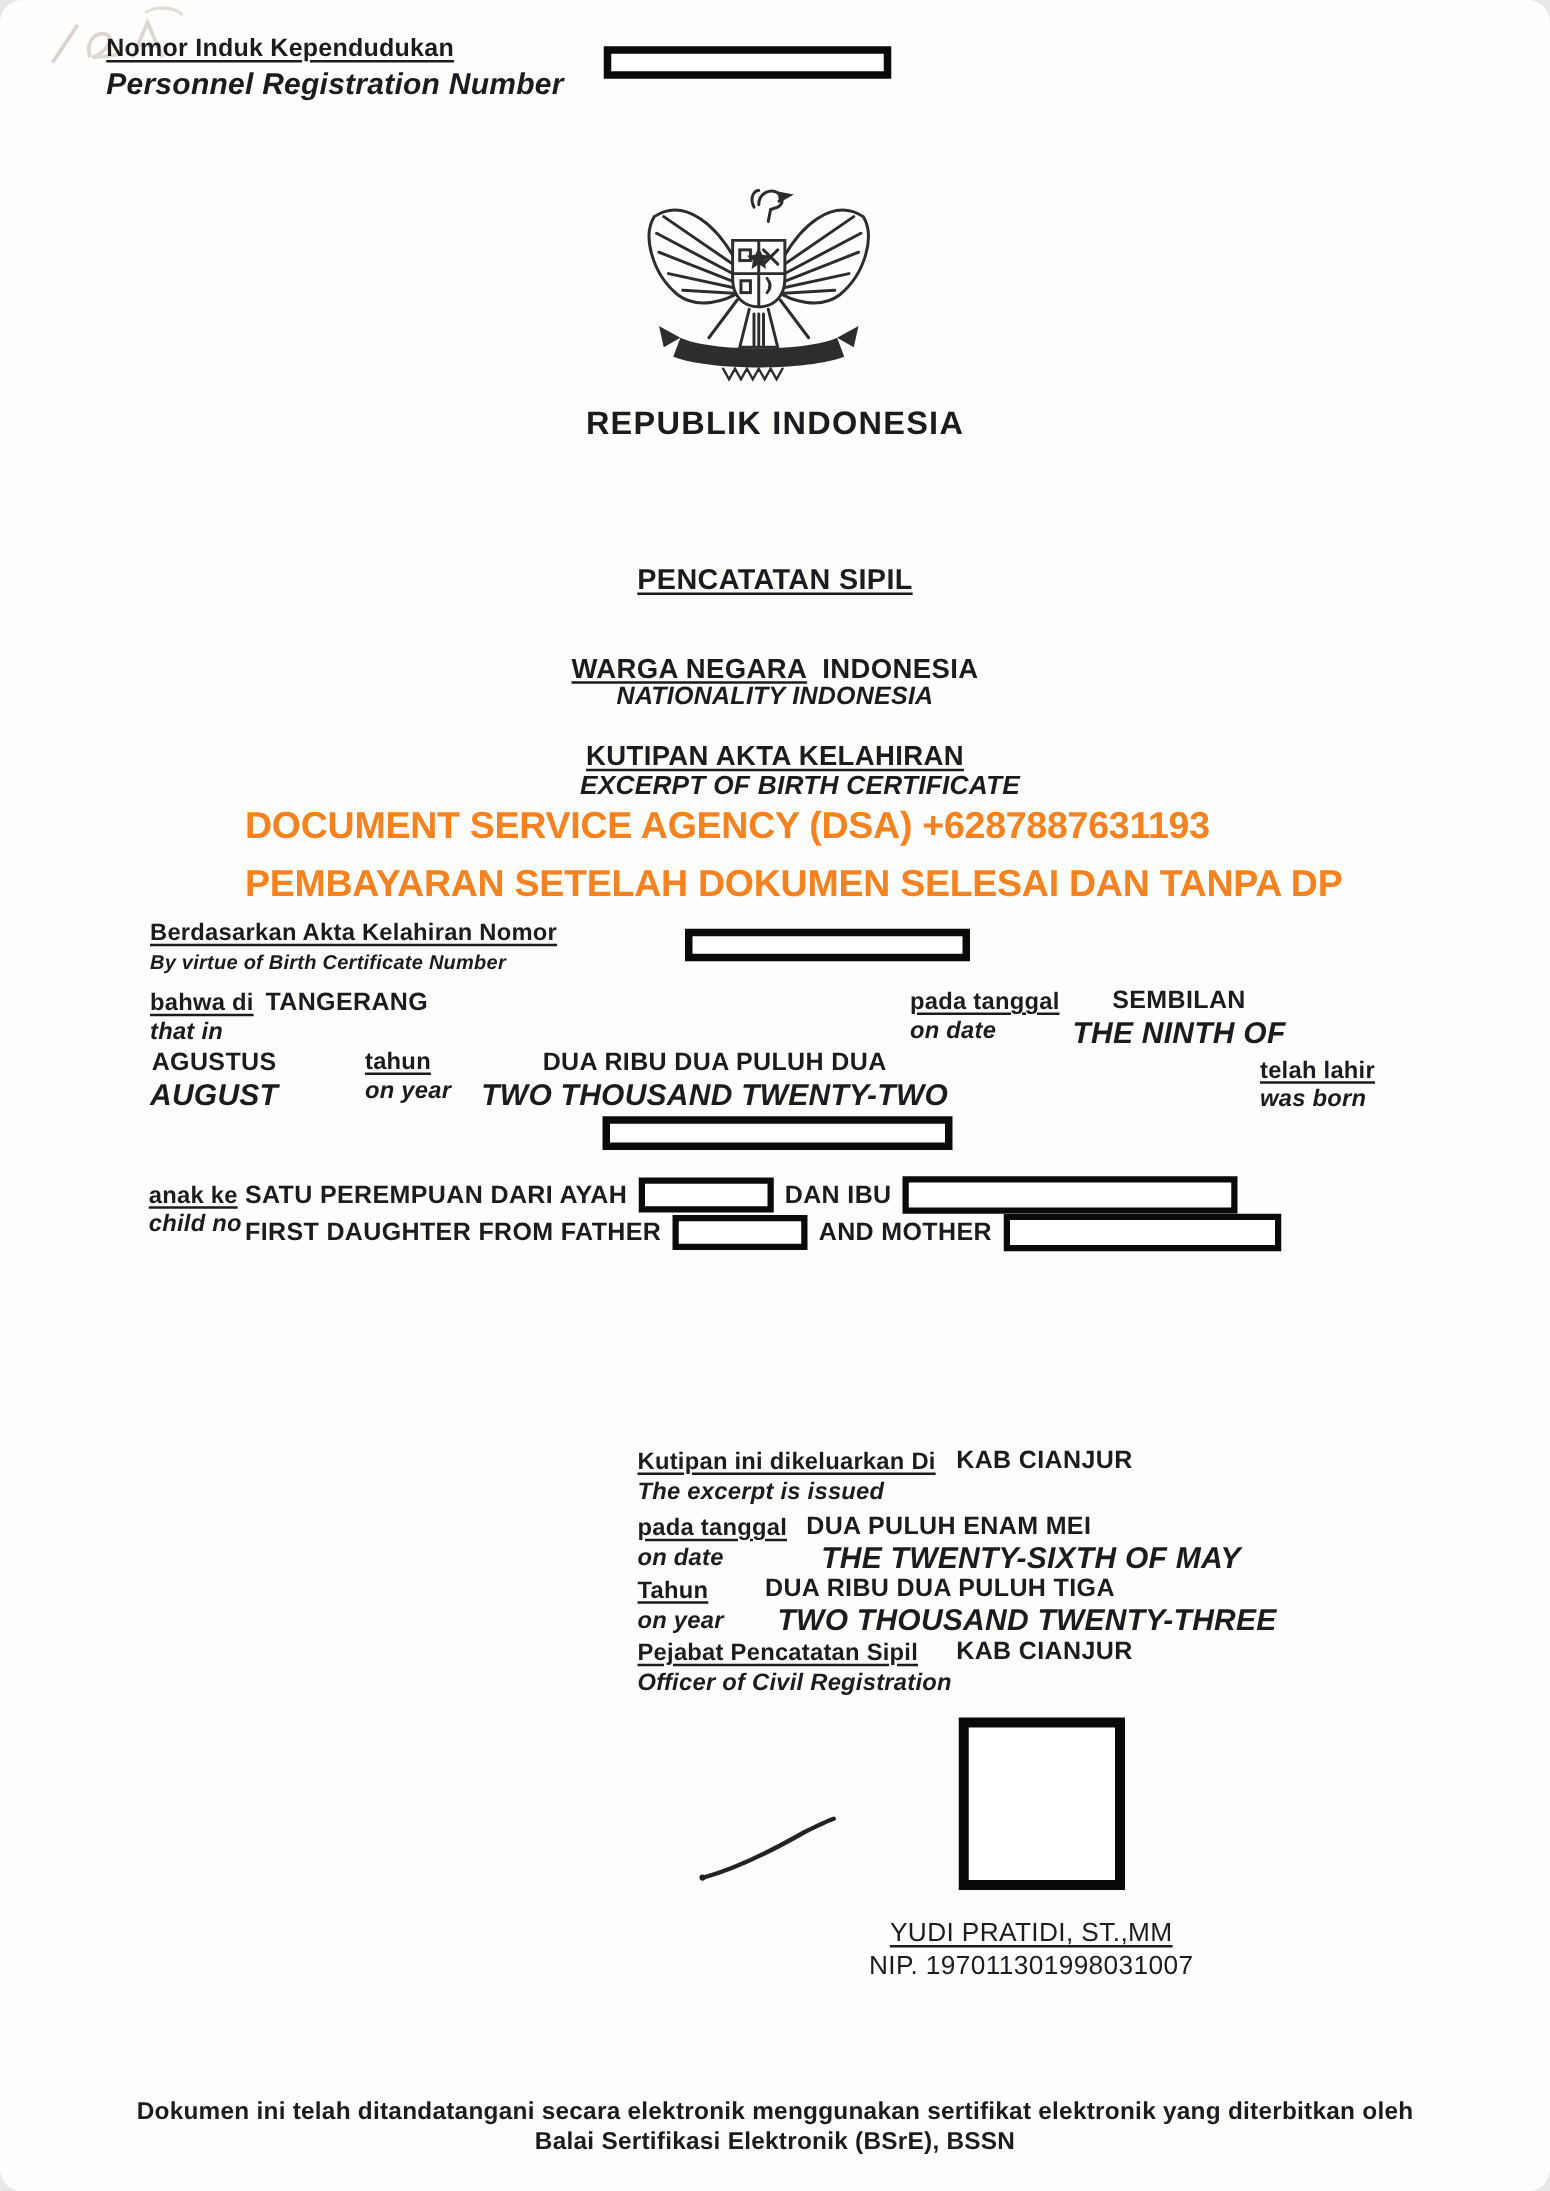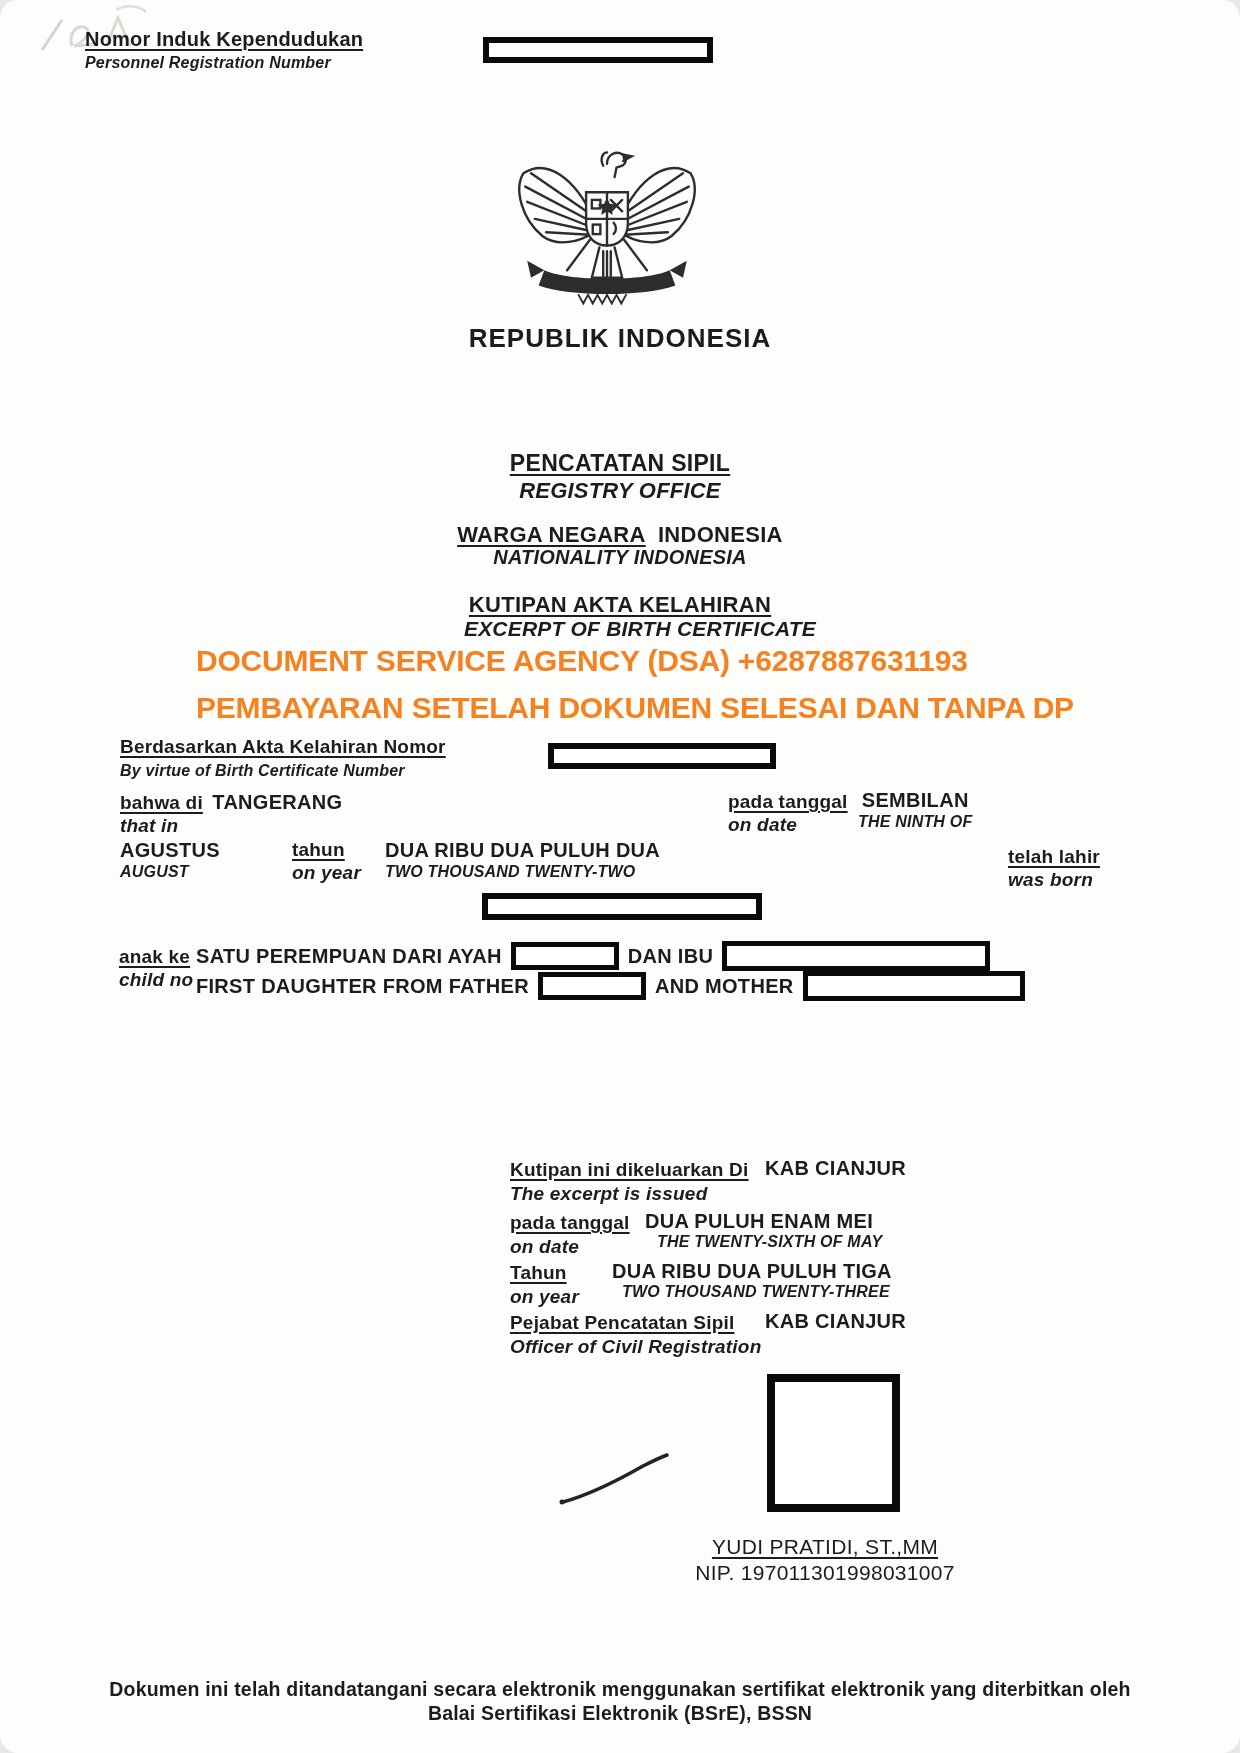--- a/index.html
+++ b/index.html
@@ -6,21 +6,21 @@
   html,body { background:#e8e8e8; }
   .doc {
     position:relative; width:1240px; height:1753px; margin:0 auto;
     background:#fdfdfb; color:#1c1c1e; overflow:hidden;
     font-family:"Liberation Sans", sans-serif;
     border-radius:18px;
   }
   .abs { position:absolute; }
   .u { text-decoration:underline; text-decoration-thickness:2px; text-underline-offset:3px; }
   .lbl { font-size:20px; font-weight:700; letter-spacing:.2px; white-space:nowrap; }
-  .trans { font-size:16px; font-weight:700; font-style:italic; letter-spacing:.2px; white-space:nowrap; }
+  .trans { font-size:24px; font-weight:700; font-style:italic; letter-spacing:.2px; white-space:nowrap; }
   .val { font-size:20px; font-weight:700; letter-spacing:.3px; white-space:nowrap;text-align:center; }
   .center { left:0; width:1240px; text-align:center; }
   .redact { background:#fff; border:6px solid #0a0a0a; }
   .redact.inline { display:inline-block; vertical-align:middle; border-width:5px; }
   .wm { color:#F58220; font-size:30px; font-weight:700; letter-spacing:-.2px; white-space:nowrap; }
   .flexline { display:flex; align-items:center; gap:9px; }
   .sig-name { font-size:21px; font-weight:400; letter-spacing:.3px; }
   .footer-line { font-size:19.5px; font-weight:700; letter-spacing:.2px; }
 </style>
 </head>
@@ -80,21 +80,20 @@
       <path d="M34 132 C60 144 140 144 166 132 L172 148 C140 160 60 160 28 148 Z" fill="#2d2d2f" stroke="none"></path>
       <path d="M34 132 L16 122 L20 140 Z" fill="#2d2d2f" stroke="none"></path>
       <path d="M166 132 L184 122 L180 140 Z" fill="#2d2d2f" stroke="none"></path>
       <path d="M70 158 l5 9 5 -9 5 9 5 -9 5 9 5 -9 5 9 5 -9 5 9 5 -9" stroke-width="2"></path>
     </g>
   </svg>
 
   <div class="abs center val" style="top:323px;font-size:26px;letter-spacing:1px;">REPUBLIK INDONESIA</div>
 
   <div class="abs center val u" style="top:450px;font-size:23px;">PENCATATAN SIPIL</div>
-  <div class="abs center trans" style="top:478px;font-size:22px;">REGISTRY OFFICE</div>
 
   <div class="abs center" style="top:522px;font-size:22px;">
     <span class="val u" style="font-size:22px;">WARGA NEGARA</span>
     <span class="val" style="font-size:22px;margin-left:6px;">INDONESIA</span>
   </div>
   <div class="abs center trans" style="top:546px;font-size:20px;">NATIONALITY INDONESIA</div>
 
   <div class="abs center val u" style="top:592px;font-size:22px;">KUTIPAN AKTA KELAHIRAN</div>
   <div class="abs center trans" style="top:617px;font-size:21px;padding-left:40px;">EXCERPT OF BIRTH CERTIFICATE</div>
 

